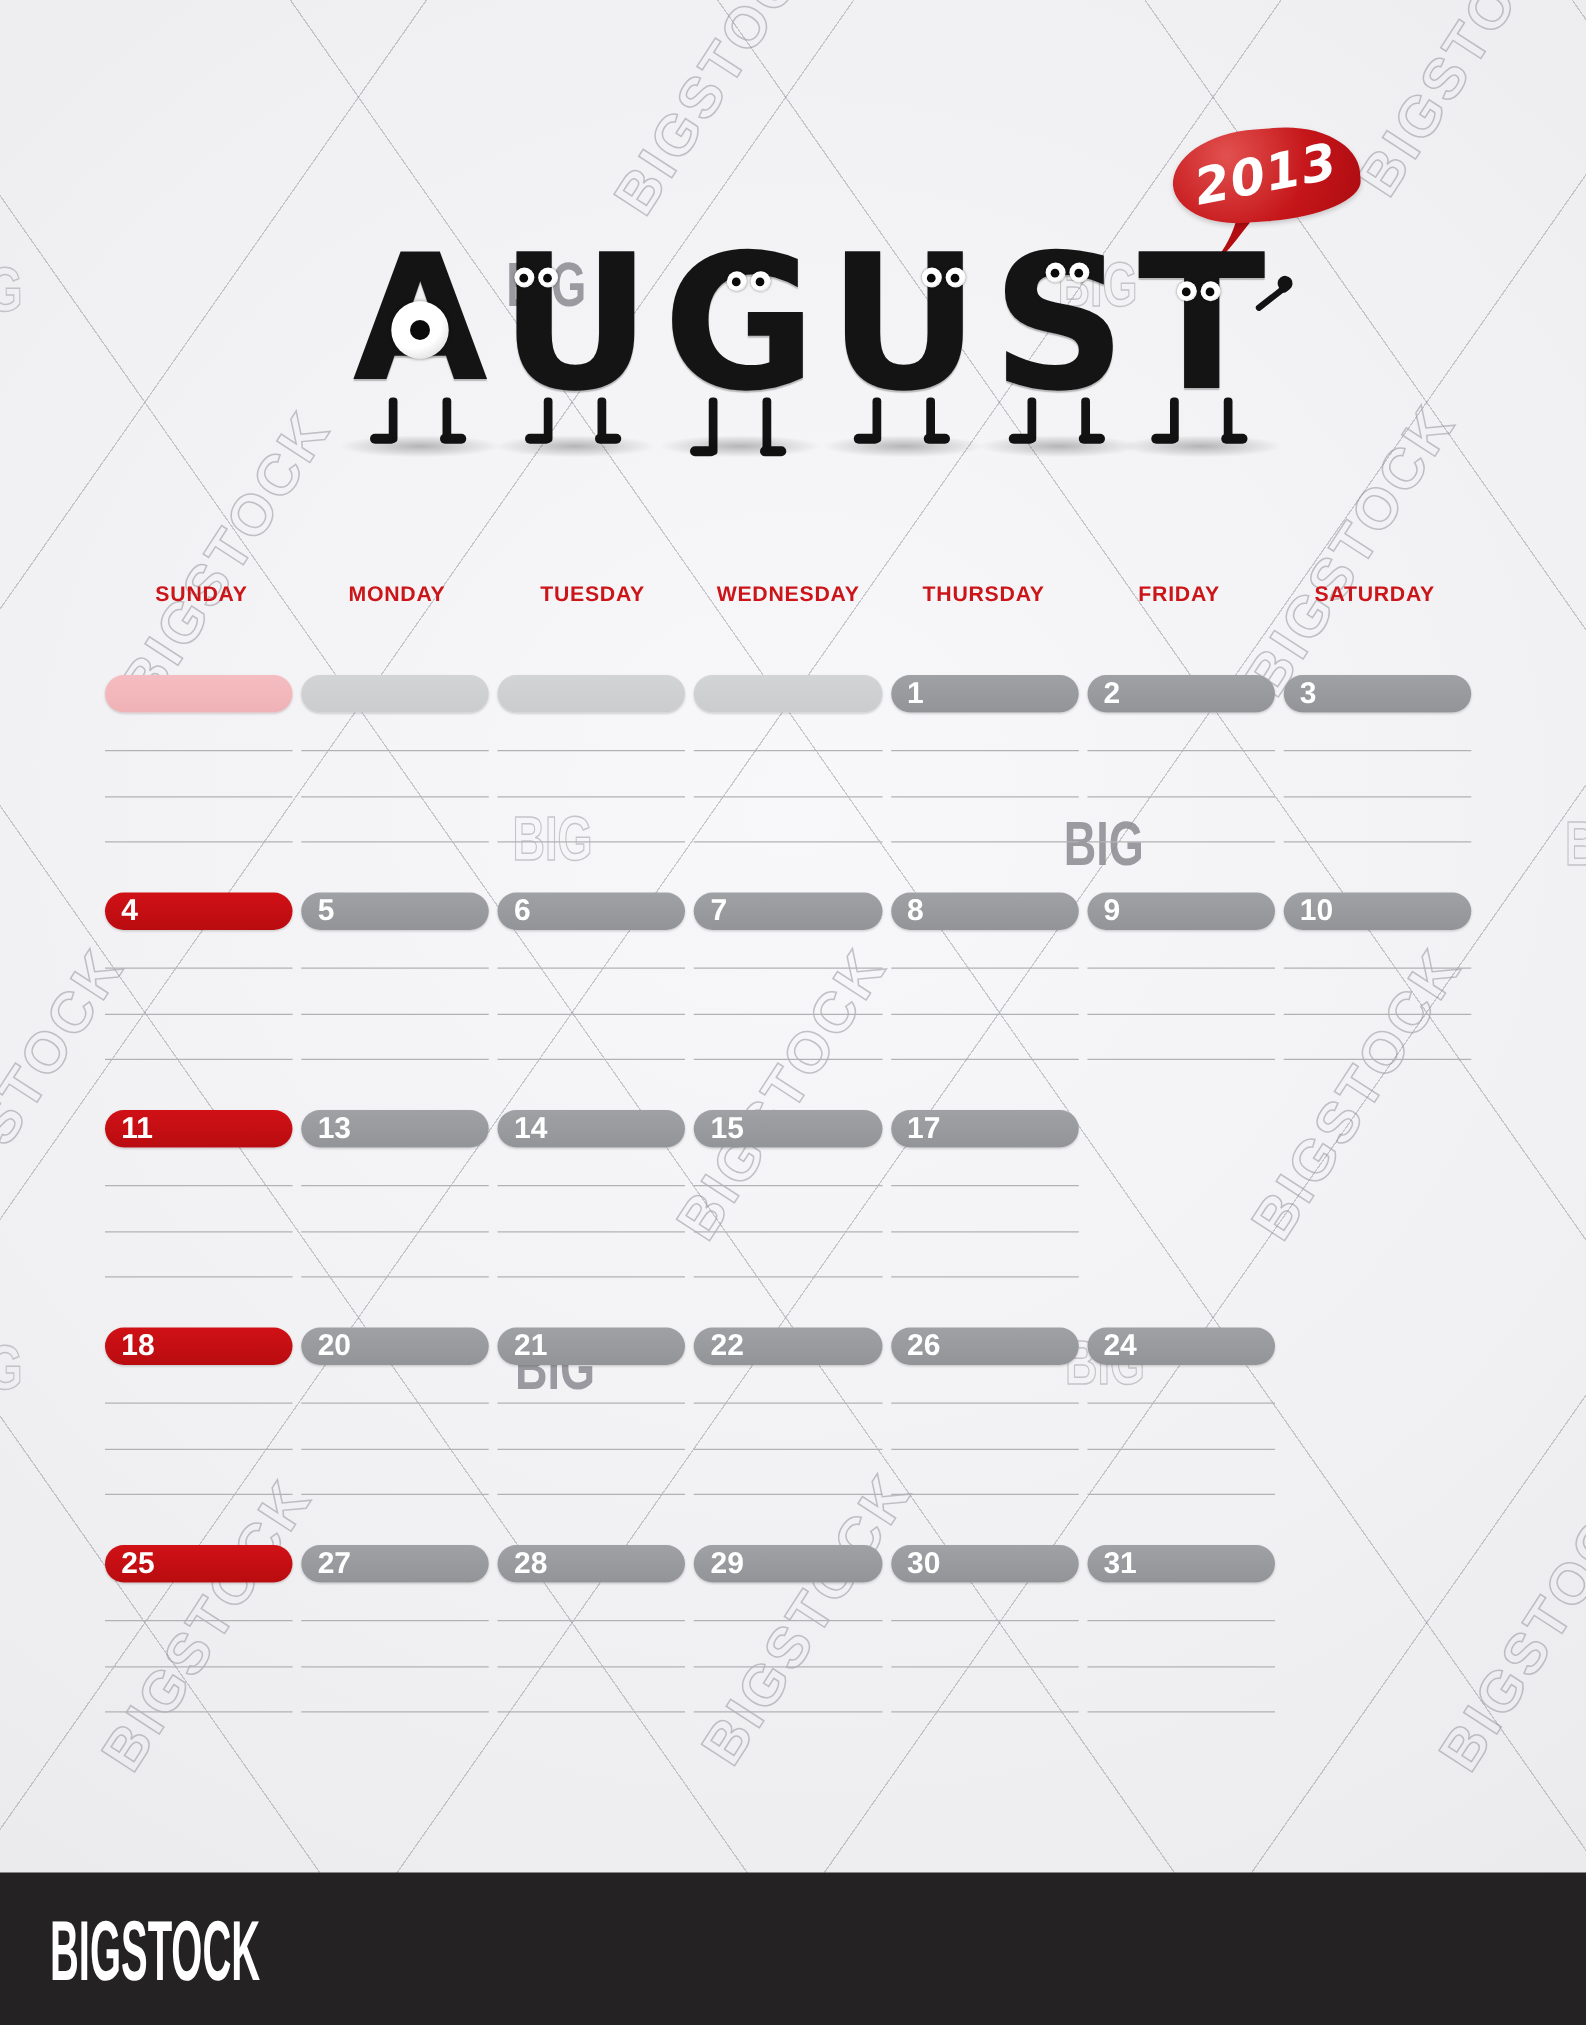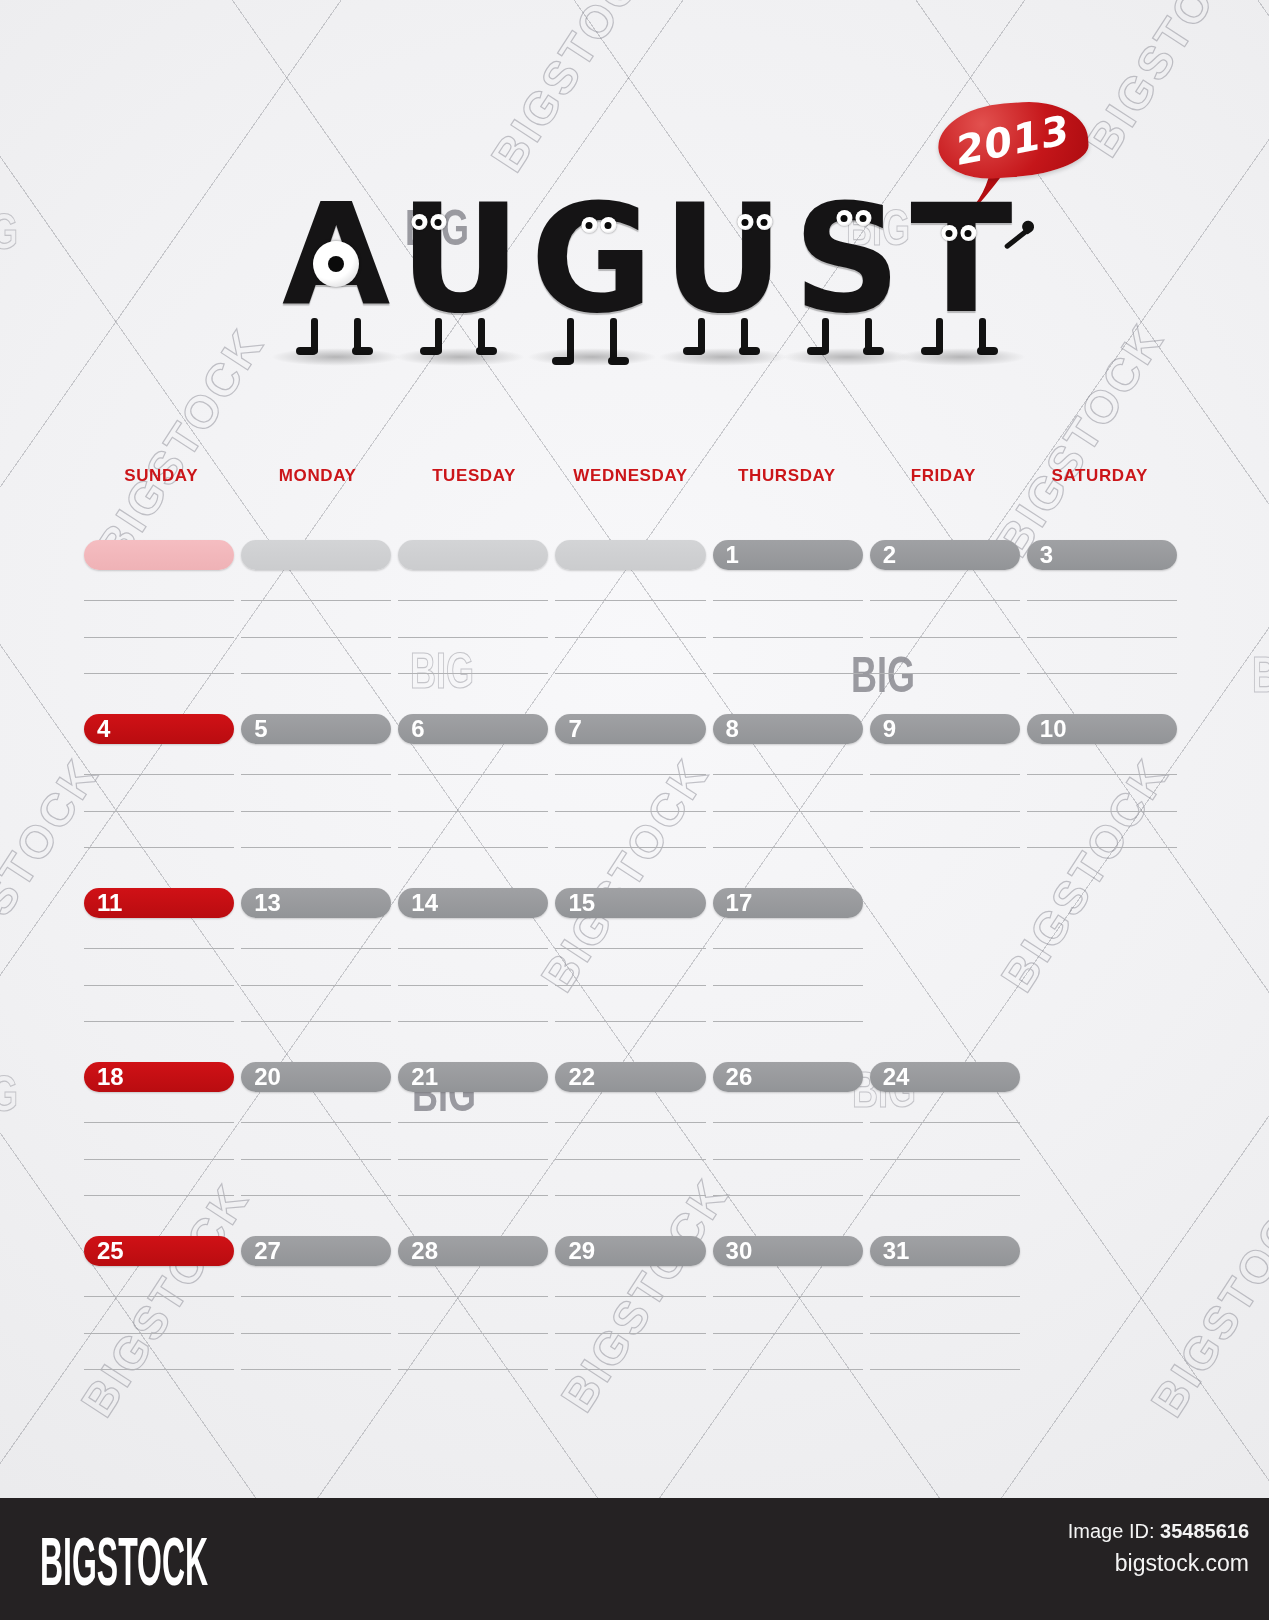--- a/index.html
+++ b/index.html
@@ -470,21 +470,14 @@
           </div>
           <div class="rule r1"></div>
           <div class="rule r2"></div>
           <div class="rule r3"></div>
         </div>
       </div>
     </div>
 
   <footer class="footer">
     <div class="brand">BIGSTOCK</div>
-    <div class="meta">
-      <div class="id-line">
-        <span>Image ID:</span>
-        <b>35485616</b>
-      </div>
-      <div class="site">bigstock.com</div>
-    </div>
   </footer>
 </div>
 
 </body></html>

